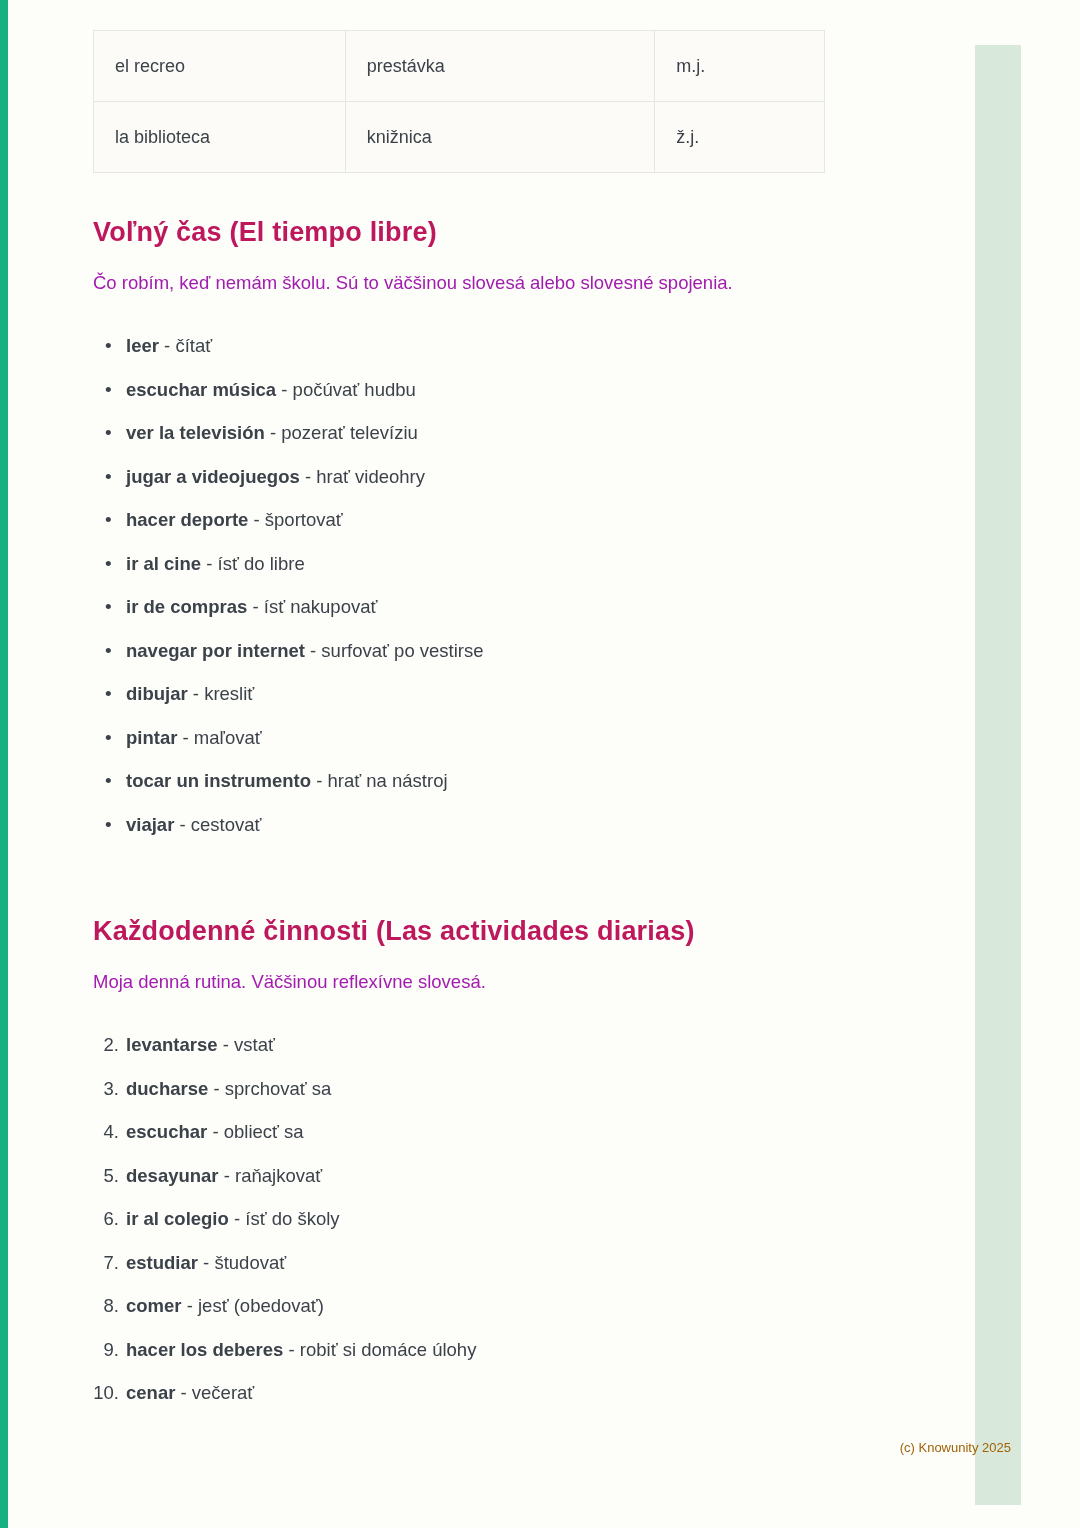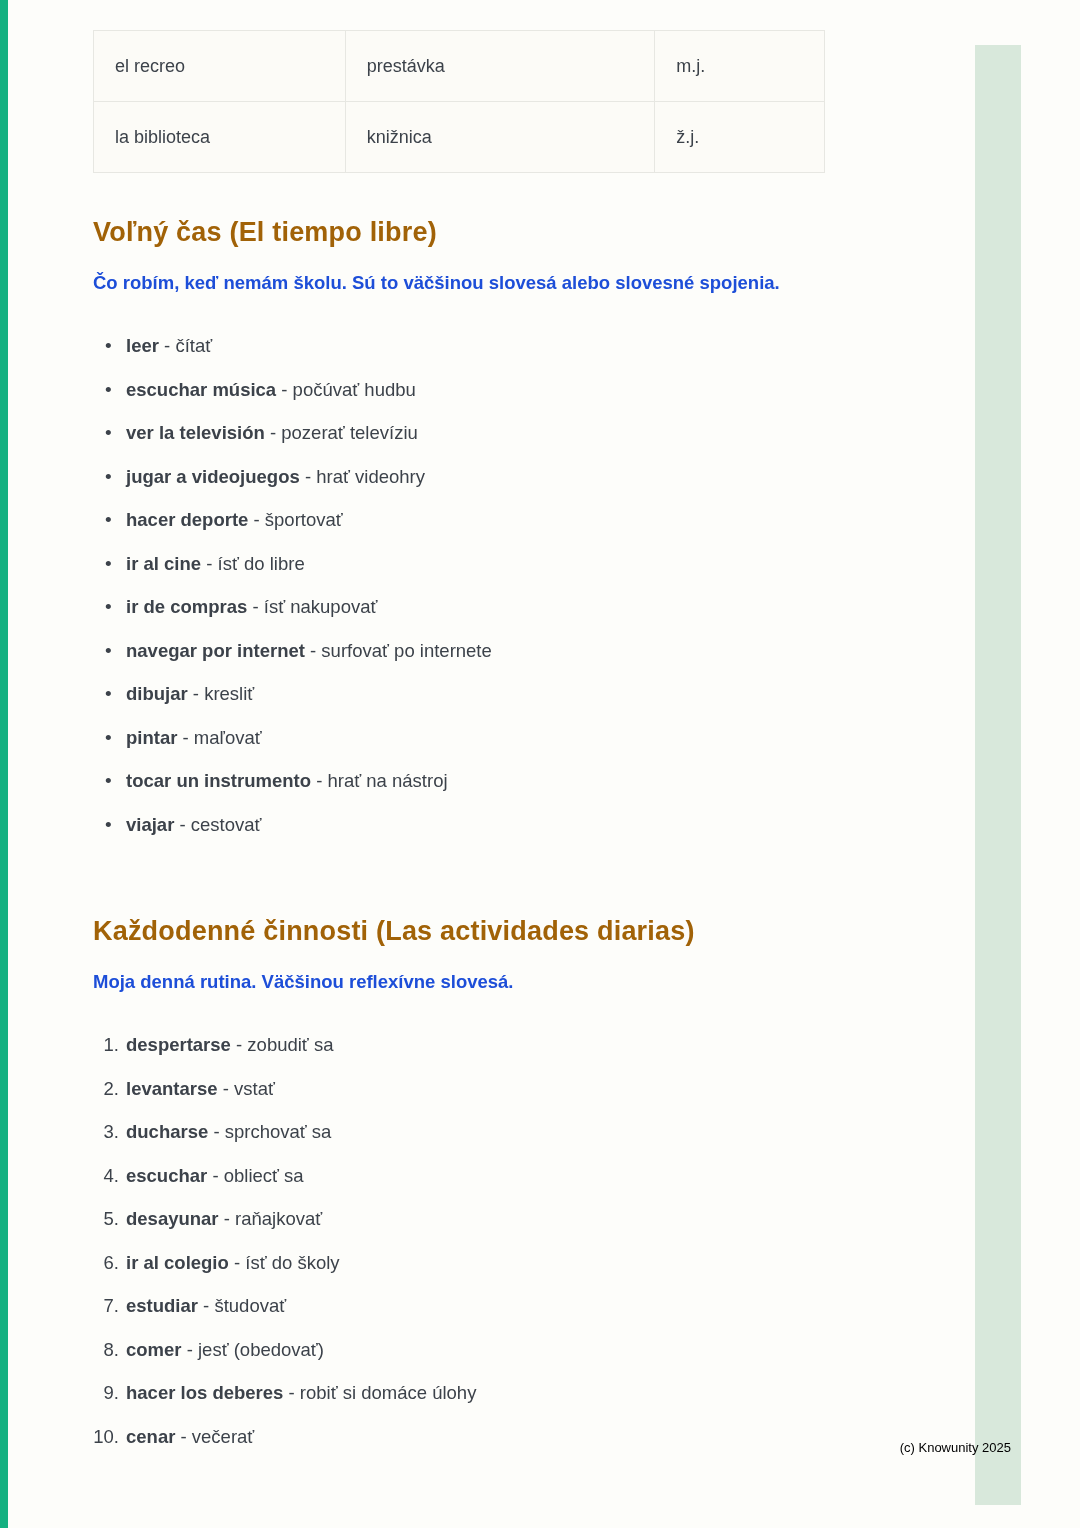--- a/index.html
+++ b/index.html
@@ -41,30 +41,29 @@
     padding: 0 21px;
     height: 71px;
     vertical-align: middle;
   }
   .col-es { width: 252px; }
   .col-sk { width: 310px; }
   .col-g  { width: 170px; }
   h1.section-heading {
     font-size: 27px;
     font-weight: 700;
-    color: #a16207;
+    color: #be185d;
     margin: 44px 0 0 0;
     letter-spacing: 0.2px;
   }
   h1.section-heading.second { margin-top: 70px; }
   p.intro {
     font-size: 18.5px;
     margin: 24px 0 0 0;
-    color: #1d4ed8;
-    font-weight: bold;
+    color: #a21caf;
   }
   ul.vocab-list {
     list-style: none;
     margin: 30px 0 0 0;
     padding: 0 0 0 12px;
   }
   ul.vocab-list li {
     font-size: 18.5px;
     line-height: 43.5px;
     white-space: nowrap;
@@ -88,21 +87,21 @@
     display: inline-block;
     width: 26px;
     text-align: right;
     margin-right: 7px;
   }
   .copyright {
     position: absolute;
     top: 1440px;
     right: 69px;
     font-size: 13px;
-    color: #000000;
+    color: #a16207;
     z-index: 2;
   }
 </style>
 </head>
 <body>
 
 <div class="left-accent-bar"></div>
 <div class="right-strip"></div>
 
 <div class="content">
@@ -131,32 +130,31 @@
   <p class="intro">Čo robím, keď nemám školu. Sú to väčšinou slovesá alebo slovesné spojenia.</p>
 
   <ul class="vocab-list">
     <li><span class="bullet">•</span><span class="term">leer</span> <span class="sep">-</span> <span class="translation">čítať</span></li>
     <li><span class="bullet">•</span><span class="term">escuchar música</span> <span class="sep">-</span> <span class="translation">počúvať hudbu</span></li>
     <li><span class="bullet">•</span><span class="term">ver la televisión</span> <span class="sep">-</span> <span class="translation">pozerať televíziu</span></li>
     <li><span class="bullet">•</span><span class="term">jugar a videojuegos</span> <span class="sep">-</span> <span class="translation">hrať videohry</span></li>
     <li><span class="bullet">•</span><span class="term">hacer deporte</span> <span class="sep">-</span> <span class="translation">športovať</span></li>
     <li><span class="bullet">•</span><span class="term">ir al cine</span> <span class="sep">-</span> <span class="translation">ísť do libre</span></li>
     <li><span class="bullet">•</span><span class="term">ir de compras</span> <span class="sep">-</span> <span class="translation">ísť nakupovať</span></li>
-    <li><span class="bullet">•</span><span class="term">navegar por internet</span> <span class="sep">-</span> <span class="translation">surfovať po internete</span></li>
+    <li><span class="bullet">•</span><span class="term">navegar por internet</span> <span class="sep">-</span> <span class="translation">surfovať po vestirse</span></li>
     <li><span class="bullet">•</span><span class="term">dibujar</span> <span class="sep">-</span> <span class="translation">kresliť</span></li>
     <li><span class="bullet">•</span><span class="term">pintar</span> <span class="sep">-</span> <span class="translation">maľovať</span></li>
     <li><span class="bullet">•</span><span class="term">tocar un instrumento</span> <span class="sep">-</span> <span class="translation">hrať na nástroj</span></li>
     <li><span class="bullet">•</span><span class="term">viajar</span> <span class="sep">-</span> <span class="translation">cestovať</span></li>
   </ul>
 
   <h1 class="section-heading second">Každodenné činnosti (Las actividades diarias)</h1>
   <p class="intro">Moja denná rutina. Väčšinou reflexívne slovesá.</p>
 
   <div class="daily-list">
-    <div class="nrow"><span class="num">1.</span><span class="term">despertarse</span> <span class="sep">-</span> <span class="translation">zobudiť sa</span></div>
     <div class="nrow"><span class="num">2.</span><span class="term">levantarse</span> <span class="sep">-</span> <span class="translation">vstať</span></div>
     <div class="nrow"><span class="num">3.</span><span class="term">ducharse</span> <span class="sep">-</span> <span class="translation">sprchovať sa</span></div>
     <div class="nrow"><span class="num">4.</span><span class="term">escuchar</span> <span class="sep">-</span> <span class="translation">obliecť sa</span></div>
     <div class="nrow"><span class="num">5.</span><span class="term">desayunar</span> <span class="sep">-</span> <span class="translation">raňajkovať</span></div>
     <div class="nrow"><span class="num">6.</span><span class="term">ir al colegio</span> <span class="sep">-</span> <span class="translation">ísť do školy</span></div>
     <div class="nrow"><span class="num">7.</span><span class="term">estudiar</span> <span class="sep">-</span> <span class="translation">študovať</span></div>
     <div class="nrow"><span class="num">8.</span><span class="term">comer</span> <span class="sep">-</span> <span class="translation">jesť (obedovať)</span></div>
     <div class="nrow"><span class="num">9.</span><span class="term">hacer los deberes</span> <span class="sep">-</span> <span class="translation">robiť si domáce úlohy</span></div>
     <div class="nrow"><span class="num">10.</span><span class="term">cenar</span> <span class="sep">-</span> <span class="translation">večerať</span></div>
   </div>

